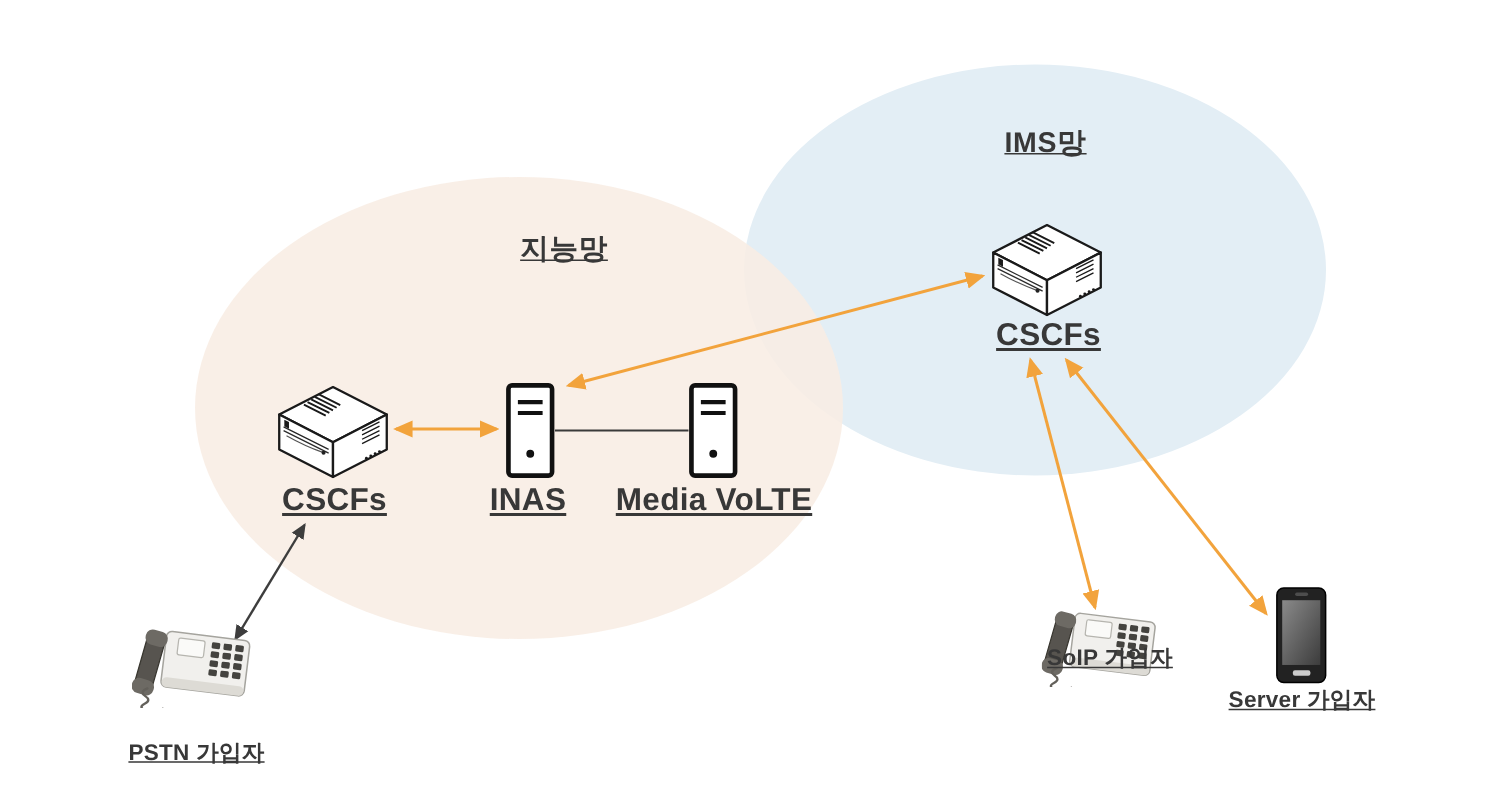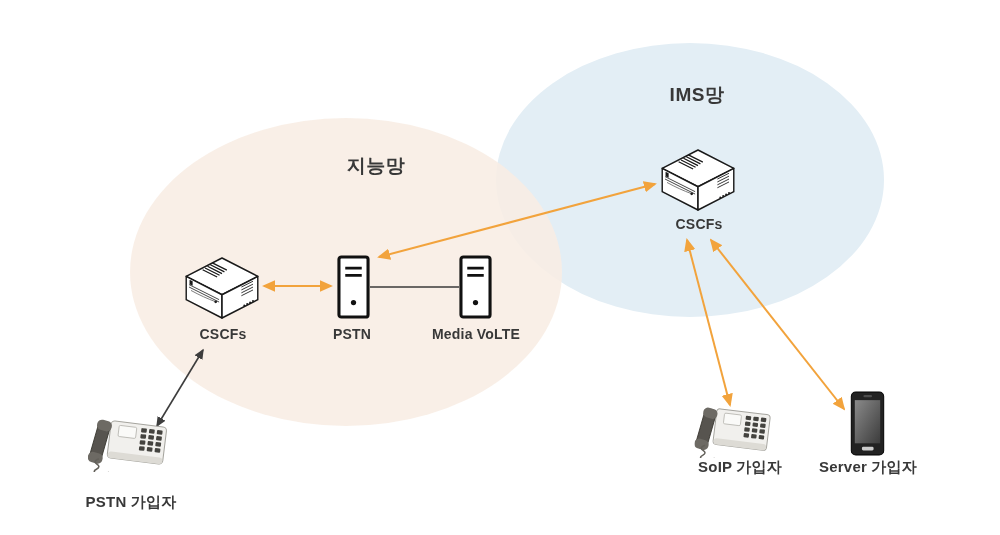--- a/index.html
+++ b/index.html
@@ -14,24 +14,24 @@
   body{font-family:"Liberation Sans","DejaVu Sans",sans-serif;background:#fff;}
   .canvas{
     position:relative;width:1000px;height:535px;overflow:hidden;
     background:var(--canvas-bg);
   }
   .layer{position:absolute;left:0;top:0;}
   .icon{position:absolute;}
   .lbl{
     position:absolute;transform:translate(-50%,-50%);
     color:var(--label-text);font-size:15px;font-weight:600;
-    white-space:nowrap;letter-spacing:.2px;text-align:right;
+    white-space:nowrap;letter-spacing:.2px;text-align:right;text-decoration:underline;
   }
   .net-lbl{font-size:19px;font-weight:700;letter-spacing:.5px;}
-  .node-lbl{font-size:14px;}
+  .node-lbl{font-size:21px;}
   .ellipse-intelligent{fill:var(--intelligent-fill);fill-opacity:.88;}
   .ellipse-ims{fill:var(--ims-fill);}
   .arrow-orange{stroke:var(--arrow-orange);stroke-width:2;fill:none;}
   .arrow-dark{stroke:var(--arrow-dark);stroke-width:1.6;fill:none;}
   .plain-line{stroke:#3a3a3a;stroke-width:1.4;fill:none;}
   #ah-o path{fill:var(--arrow-orange);}
   #ah-d path{fill:var(--arrow-dark);}
 </style>
 </head>
 <body>
@@ -143,19 +143,19 @@
       <use href="#sym-desk-phone"></use>
     </svg>
   <svg class="icon" style="left:850px;top:391px" width="35" height="65" viewBox="0 0 34 64">
       <use href="#sym-smartphone"></use>
     </svg>
 
   <div class="lbl net-lbl" style="left:376px;top:166px">지능망</div>
   <div class="lbl net-lbl" style="left:697px;top:95px">IMS망</div>
 
   <div class="lbl node-lbl" style="left:223px;top:334px">CSCFs</div>
-  <div class="lbl node-lbl" style="left:352px;top:334px">PSTN</div>
+  <div class="lbl node-lbl" style="left:352px;top:334px">INAS</div>
   <div class="lbl node-lbl" style="left:476px;top:334px">Media VoLTE</div>
   <div class="lbl node-lbl" style="left:699px;top:224px">CSCFs</div>
   <div class="lbl" style="left:131px;top:502px">PSTN 가입자</div>
-  <div class="lbl" style="left:740px;top:467px">SoIP 가입자</div>
+  <div class="lbl" style="left:740px;top:439px">SoIP 가입자</div>
   <div class="lbl" style="left:868px;top:467px">Server 가입자</div>
 </div>
 
 </body></html>

